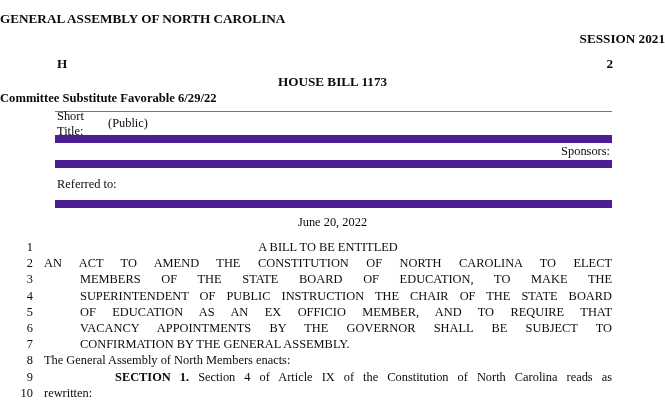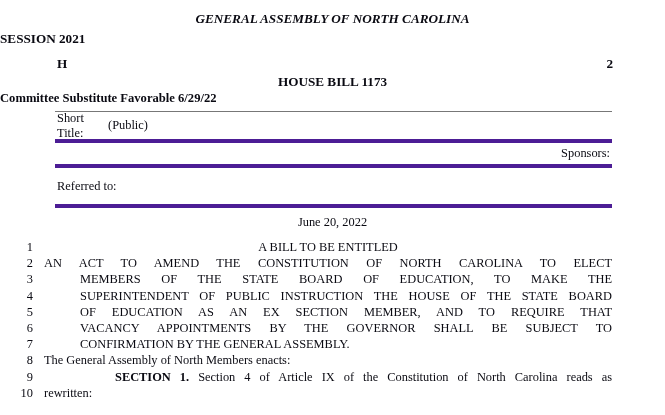--- a/index.html
+++ b/index.html
@@ -10,39 +10,39 @@
     height: 415px;
     background: #fff;
     color: #0a0a12;
     font-family: "Liberation Serif", "DejaVu Serif", serif;
     font-size: 12.4px;
     overflow: hidden;
   }
   .center { text-align: center; }
   .b { font-weight: bold; }
 
-  .h-assembly { margin-top: 11px; line-height: 15px; font-weight: bold; font-size: 13.2px; text-align: center; font-style: italic; }
-  .h-session  { margin-top: 5px;  line-height: 15px; font-weight: bold; font-size: 13.2px; text-align: left; }
+  .h-assembly { margin-top: 11px; line-height: 15px; font-weight: bold; font-size: 13.2px; text-align: left; }
+  .h-session  { margin-top: 5px;  line-height: 15px; font-weight: bold; font-size: 13.2px; text-align: right; }
   .h-chamber-row {
     margin-top: 10px; line-height: 15px; font-weight: bold; font-size: 13.2px;
     display: flex; justify-content: space-between;
     padding-left: 57px; padding-right: 52px;
   }
   .h-bill      { margin-top: 3px; line-height: 16px; font-weight: bold; font-size: 13.2px; text-align: center; }
   .h-committee { margin-top: 1px; line-height: 15px; font-weight: bold; font-size: 12.6px; }
 
   .meta {
     margin: 5px 0 0 55px;
     width: 557px;
     border-top: 1px solid #777;
   }
   .meta-row {
     display: flex;
     align-items: center;
-    border-bottom: 4px solid #4c1d95;
+    border-bottom: 8px solid #4c1d95;
     padding: 0 2px;
   }
   .meta-row.r1 { height: 31px; }
   .meta-row.r2 { height: 25px; justify-content: flex-end; }
   .meta-row.r3 { height: 40px; }
   .meta-label { width: 51px; flex: none; }
   .meta-value { flex: 1; }
   .meta-right { flex: none; text-align: right; }
 
   .date-line { margin-top: 7px; line-height: 15px; text-align: center; }
@@ -95,25 +95,25 @@
       <div class="line">
         <span class="line-num">2</span>
         <span class="line-text justify"><span>AN ACT TO AMEND THE CONSTITUTION OF NORTH CAROLINA TO ELECT</span></span>
       </div>
       <div class="line">
         <span class="line-num">3</span>
         <span class="line-text justify ind1"><span>MEMBERS OF THE STATE BOARD OF EDUCATION, TO MAKE THE</span></span>
       </div>
       <div class="line">
         <span class="line-num">4</span>
-        <span class="line-text justify ind1"><span>SUPERINTENDENT OF PUBLIC INSTRUCTION THE HOUSE OF THE STATE BOARD</span></span>
+        <span class="line-text justify ind1"><span>SUPERINTENDENT OF PUBLIC INSTRUCTION THE CHAIR OF THE STATE BOARD</span></span>
       </div>
       <div class="line">
         <span class="line-num">5</span>
-        <span class="line-text justify ind1"><span>OF EDUCATION AS AN EX SECTION MEMBER, AND TO REQUIRE THAT</span></span>
+        <span class="line-text justify ind1"><span>OF EDUCATION AS AN EX OFFICIO MEMBER, AND TO REQUIRE THAT</span></span>
       </div>
       <div class="line">
         <span class="line-num">6</span>
         <span class="line-text justify ind1"><span>VACANCY APPOINTMENTS BY THE GOVERNOR SHALL BE SUBJECT TO</span></span>
       </div>
       <div class="line">
         <span class="line-num">7</span>
         <span class="line-text ind1"><span>CONFIRMATION BY THE GENERAL ASSEMBLY.</span></span>
       </div>
       <div class="line">

